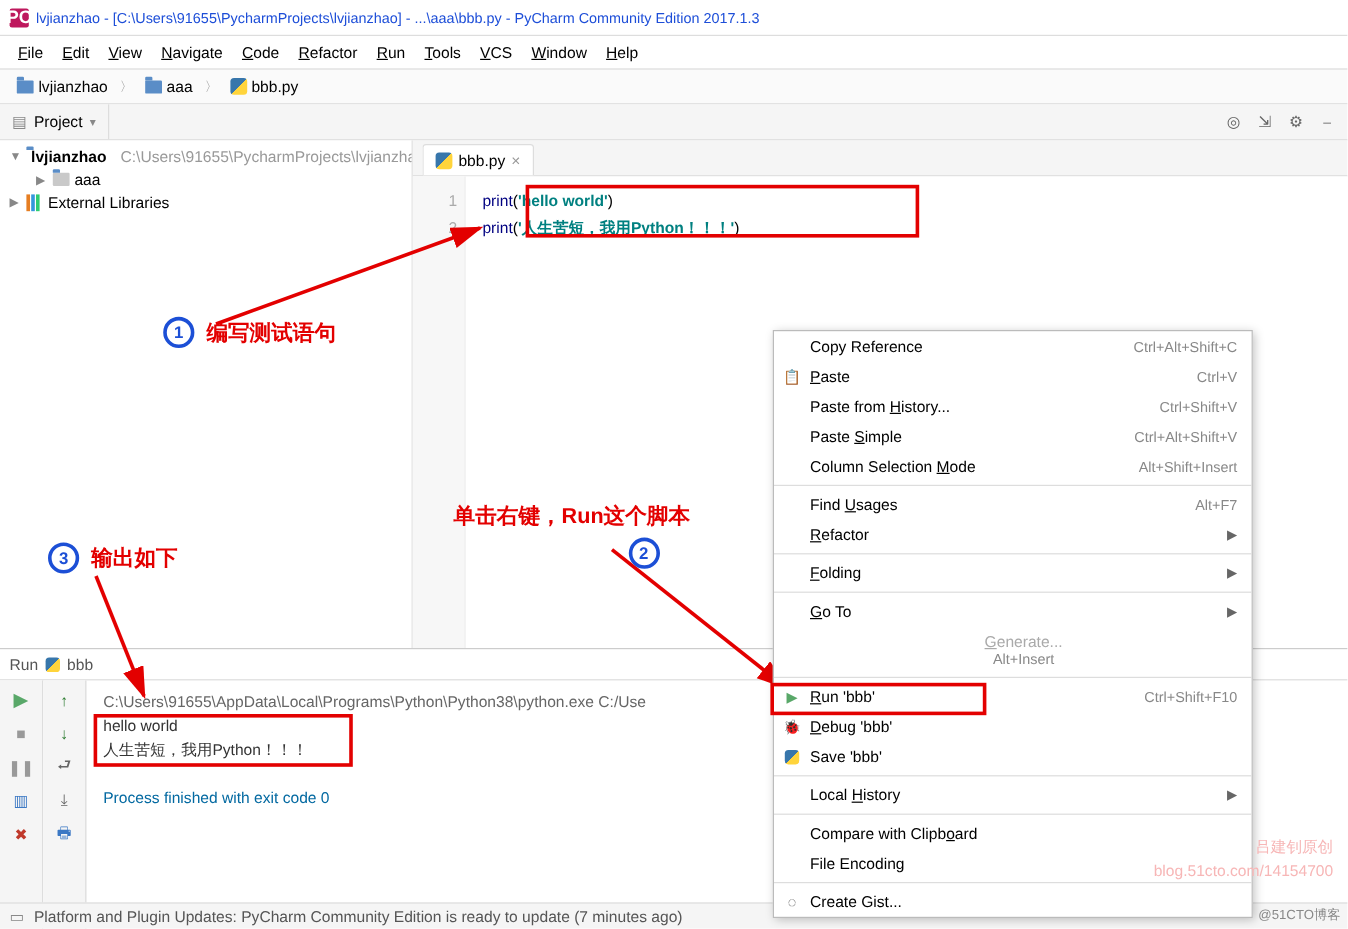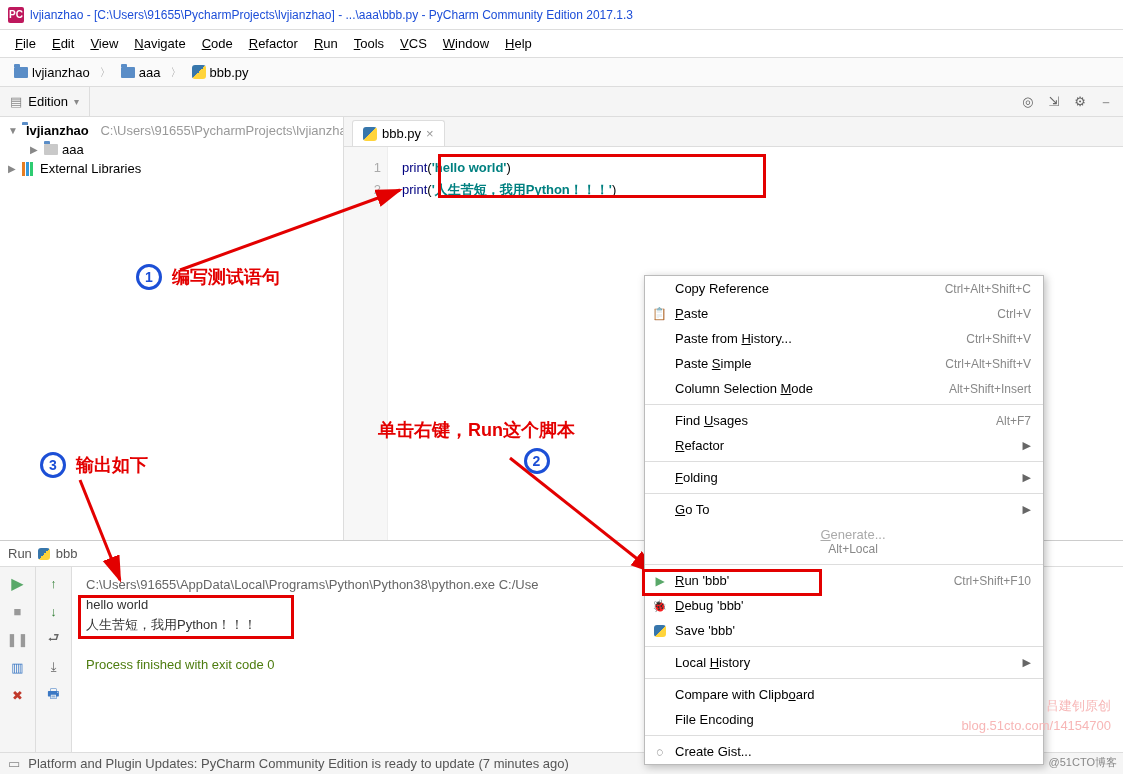--- a/index.html
+++ b/index.html
@@ -1,19 +1,19 @@
 <!DOCTYPE html>
 <html><head>
 <meta charset="utf-8">
 <style>
 * { margin: 0; padding: 0; box-sizing: border-box; font-family: "Segoe UI", Arial, sans-serif; font-size: 13px; }
 body { width: 1123px; height: 774px; background: #fff; overflow: hidden; position: relative; color: #000; }
 
 .titlebar { height: 30px; background: #fff; border-bottom: 1px solid #ddd; display: flex; align-items: center; padding: 0 8px; gap: 6px; }
-.app-icon { width: 16px; height: 16px; background: #be185d; color: #fff; font-size: 10px; font-weight: bold; display: flex; align-items: center; justify-content: center; border-radius: 2px; }
+.app-icon { width: 16px; height: 16px; background: #be185d; color: #fff; font-size: 15px; font-weight: bold; display: flex; align-items: center; justify-content: center; border-radius: 2px; }
 .title-text { color: #1d4ed8; font-size: 12px; }
 
 .menubar { height: 27px; display: flex; align-items: center; padding: 0 8px; gap: 2px; }
 .menu-item { padding: 3px 7px; cursor: default; text-align: center; }
 .menu-item u { text-decoration: underline; }
 
 .navbar { height: 30px; background: #fafafa; border-top: 1px solid #ddd; border-bottom: 1px solid #ddd; display: flex; align-items: center; padding: 0 8px; gap: 4px; }
 .nav-seg { display: flex; align-items: center; gap: 4px; padding: 2px 6px; }
 .folder-icon { width: 14px; height: 11px; background: #5a8dc7; border-radius: 1px; position: relative; }
 .folder-icon::before { content: ""; position: absolute; top: -3px; left: 0; width: 6px; height: 3px; background: #5a8dc7; border-radius: 1px 1px 0 0; }
@@ -48,21 +48,21 @@
 
 .bottom-panel { position: absolute; left: 0; right: 0; top: 540px; height: 234px; border-top: 1px solid #ccc; background: #fff; display: flex; flex-direction: column; }
 .run-header { height: 26px; border-bottom: 1px solid #ddd; display: flex; align-items: center; padding: 0 8px; gap: 6px; font-size: 12px; color: #555; }
 .run-body { flex: 1; display: flex; }
 .run-sidebar { width: 36px; background: #f5f5f5; border-right: 1px solid #ddd; display: flex; flex-direction: column; align-items: center; padding: 6px 0; gap: 8px; }
 .run-btn { width: 20px; height: 20px; display: flex; align-items: center; justify-content: center; color: #666; cursor: pointer; }
 .play { color: #59a869; font-size: 16px; }
 .run-sidebar2 { width: 36px; background: #f5f5f5; border-right: 1px solid #ddd; display: flex; flex-direction: column; align-items: center; padding: 6px 0; gap: 8px; }
 .console { flex: 1; padding: 8px 14px; font-family: Consolas, monospace; font-size: 13px; line-height: 20px; color: #333; position: relative; }
 .console .path { color: #666; }
-.console .exit { color: #4d7c0f; }
+.console .exit { color: #0369a1; }
 .out-box { position: absolute; top: 28px; left: 6px; width: 216px; height: 44px; border: 3px solid #e30000; pointer-events: none; }
 
 .status-row { position: absolute; bottom: 0; left: 0; right: 0; height: 22px; border-top: 1px solid #ddd; background: #f5f5f5; display: flex; align-items: center; padding: 0 8px; gap: 8px; font-size: 12px; color: #555; }
 
 .context-menu { position: absolute; top: 275px; left: 644px; width: 400px; background: #fff; border: 1px solid #bbb; box-shadow: 2px 2px 8px rgba(0,0,0,.25); z-index: 50; }
 .ctx-item { display: flex; align-items: center; padding: 5px 12px 5px 30px; position: relative; cursor: default; }
 .ctx-item.disabled { color: #aaa; flex-direction: column; }
 .ctx-label { flex: 1; }
 .ctx-short { color: #888; font-size: 12px; }
 .ctx-arrow { color: #666; font-size: 11px; }
@@ -114,21 +114,21 @@
     <span class="chev">〉</span>
     <div class="nav-seg">
       <span class="py-icon"></span>
       <span>bbb.py</span>
     </div>
   </div>
 
 <div class="toolbar-row">
   <div class="project-label">
     <span style="color:#888">▤</span>
-    <span>Edition</span>
+    <span>Project</span>
     <span style="color:#888;font-size:10px">▾</span>
   </div>
   <div class="toolbar-btns">
     <div class="tool-btn">◎</div>
     <div class="tool-btn">⇲</div>
     <div class="tool-btn">⚙</div>
     <div class="tool-btn">⎯</div>
   </div>
 </div>
 
@@ -254,21 +254,21 @@
       <span class="ctx-label"><u>F</u>olding</span>
       <span class="ctx-arrow">▶</span>
     </div>
     <div class="ctx-sep"></div>
     <div class="ctx-item">
       <span class="ctx-label"><u>G</u>o To</span>
       <span class="ctx-arrow">▶</span>
     </div>
     <div class="ctx-item disabled">
       <span class="ctx-label"><u>G</u>enerate...</span>
-      <span class="ctx-short">Alt+Local</span>
+      <span class="ctx-short">Alt+Insert</span>
     </div>
     <div class="ctx-sep"></div>
     <div class="ctx-item">
       <span class="ctx-icon" style="color:#59a869">▶</span>
       <span class="ctx-label"><u>R</u>un 'bbb'</span>
       <span class="ctx-short">Ctrl+Shift+F10</span>
     </div>
     <div class="ctx-item">
       <span class="ctx-icon" style="color:#59a869">🐞</span>
       <span class="ctx-label"><u>D</u>ebug 'bbb'</span>

